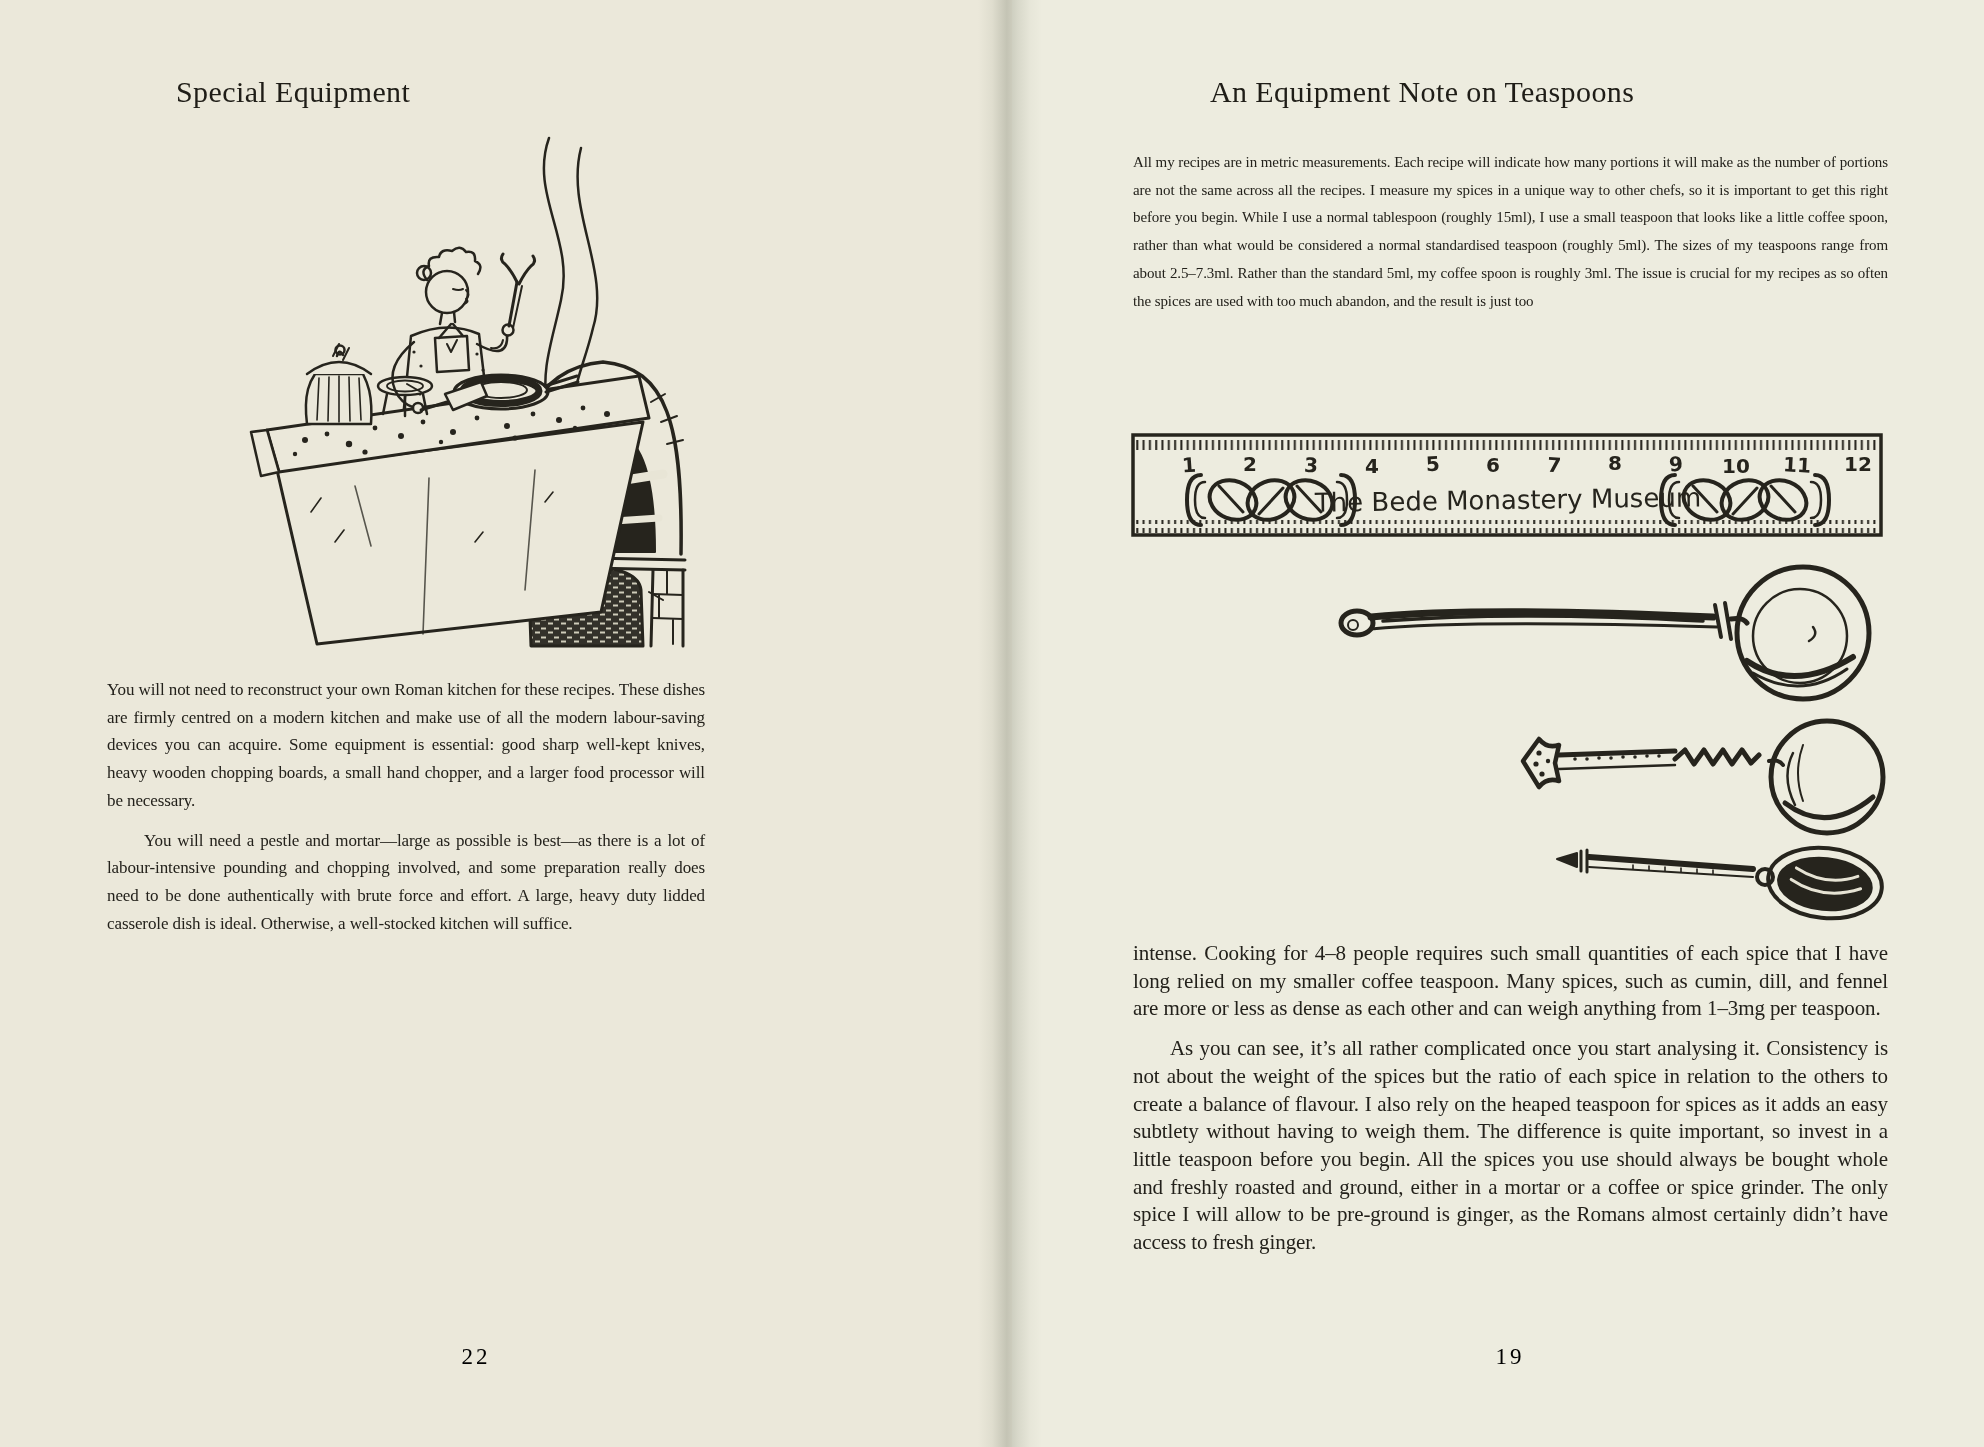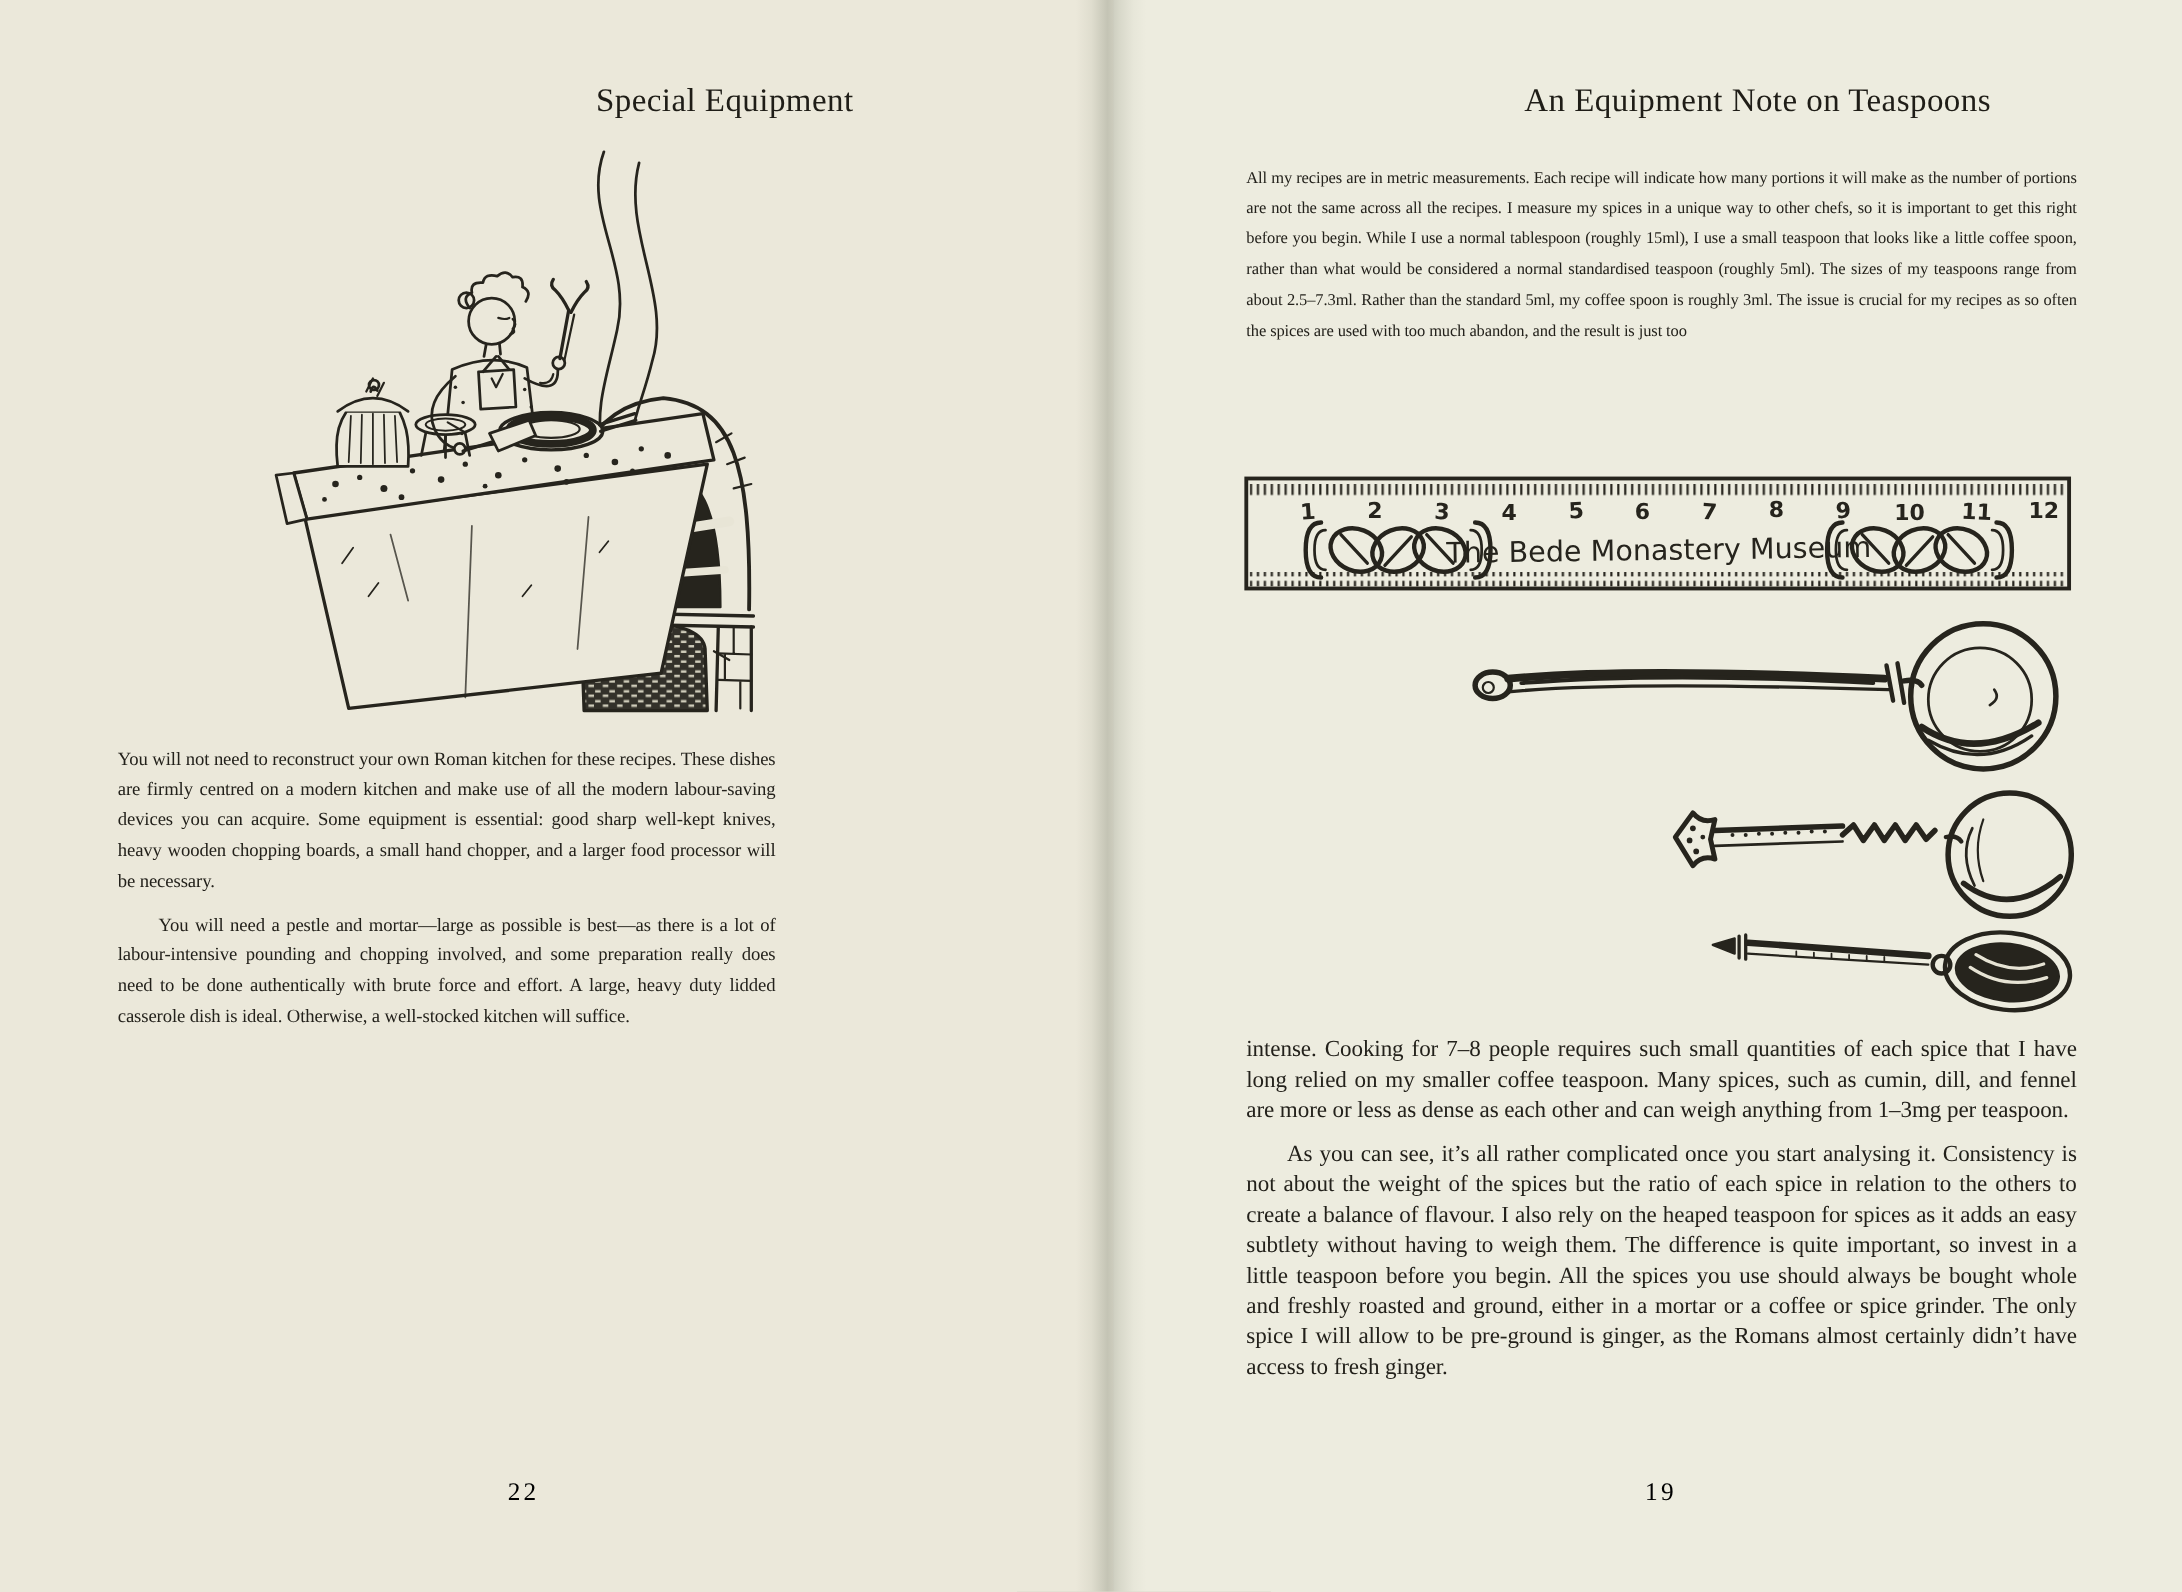--- a/index.html
+++ b/index.html
@@ -13,21 +13,21 @@
     position:absolute;left:978px;top:0;width:64px;height:100%;
     background:linear-gradient(90deg,
       rgba(120,126,106,0) 0%,
       rgba(120,126,106,0.10) 22%,
       rgba(114,120,102,0.32) 45%,
       rgba(118,124,104,0.18) 62%,
       rgba(120,126,106,0.05) 82%,
       rgba(120,126,106,0) 100%);
   }
   .title{
-    position:absolute;top:55px;width:600px;text-align:right;
+    position:absolute;top:55px;width:600px;text-align:left;
     font-size:30px;letter-spacing:.4px;color:#1f1d17;font-weight:400;
   }
   #title-left{left:176px;}
   #title-right{left:1210px;}
   .bodycol{position:absolute;text-align:justify;}
   .bodycol p{margin:0;}
   .bodycol p.indent{text-indent:37px;margin-top:12px;}
   #left-body{left:107px;top:676px;width:598px;font-size:17px;line-height:27.7px;letter-spacing:-0.1px;}
   #right-top{left:1133px;top:107px;width:755px;font-size:15px;line-height:27.7px;letter-spacing:-0.1px;margin-top:42px;}
   #right-bottom{left:1133px;top:940px;width:755px;font-size:21px;line-height:27.7px;letter-spacing:-0.1px;}
@@ -266,18 +266,18 @@
       <circle cx="432" cy="324" r="8" stroke-width="4"></circle>
       <g transform="rotate(6 492 330)">
         <ellipse cx="492" cy="330" rx="57" ry="35" stroke-width="4"></ellipse>
         <ellipse cx="492" cy="331" rx="48" ry="27" fill="#26241d" stroke="none"></ellipse>
         <path d="M458,330 Q492,348 528,332 M462,318 Q494,334 524,320" stroke="#e6e3d4" stroke-width="3"></path>
       </g>
     </g>
   </svg>
 
   <div class="bodycol" id="right-bottom">
-    <p>intense. Cooking for 7–8 people requires such small quantities of each spice that I have long relied on my smaller coffee teaspoon. Many spices, such as cumin, dill, and fennel are more or less as dense as each other and can weigh anything from 1–3mg per teaspoon.</p>
+    <p>intense. Cooking for 4–8 people requires such small quantities of each spice that I have long relied on my smaller coffee teaspoon. Many spices, such as cumin, dill, and fennel are more or less as dense as each other and can weigh anything from 1–3mg per teaspoon.</p>
     <p class="indent">As you can see, it’s all rather complicated once you start analysing it. Consistency is not about the weight of the spices but the ratio of each spice in relation to the others to create a balance of flavour. I also rely on the heaped teaspoon for spices as it adds an easy subtlety without having to weigh them. The difference is quite important, so invest in a little teaspoon before you begin. All the spices you use should always be bought whole and freshly roasted and ground, either in a mortar or a coffee or spice grinder. The only spice I will allow to be pre-ground is ginger, as the Romans almost certainly didn’t have access to fresh ginger.</p>
   </div>
 
   <div class="folio" id="folio-right">19</div>
 </div>
 
 </body></html>

